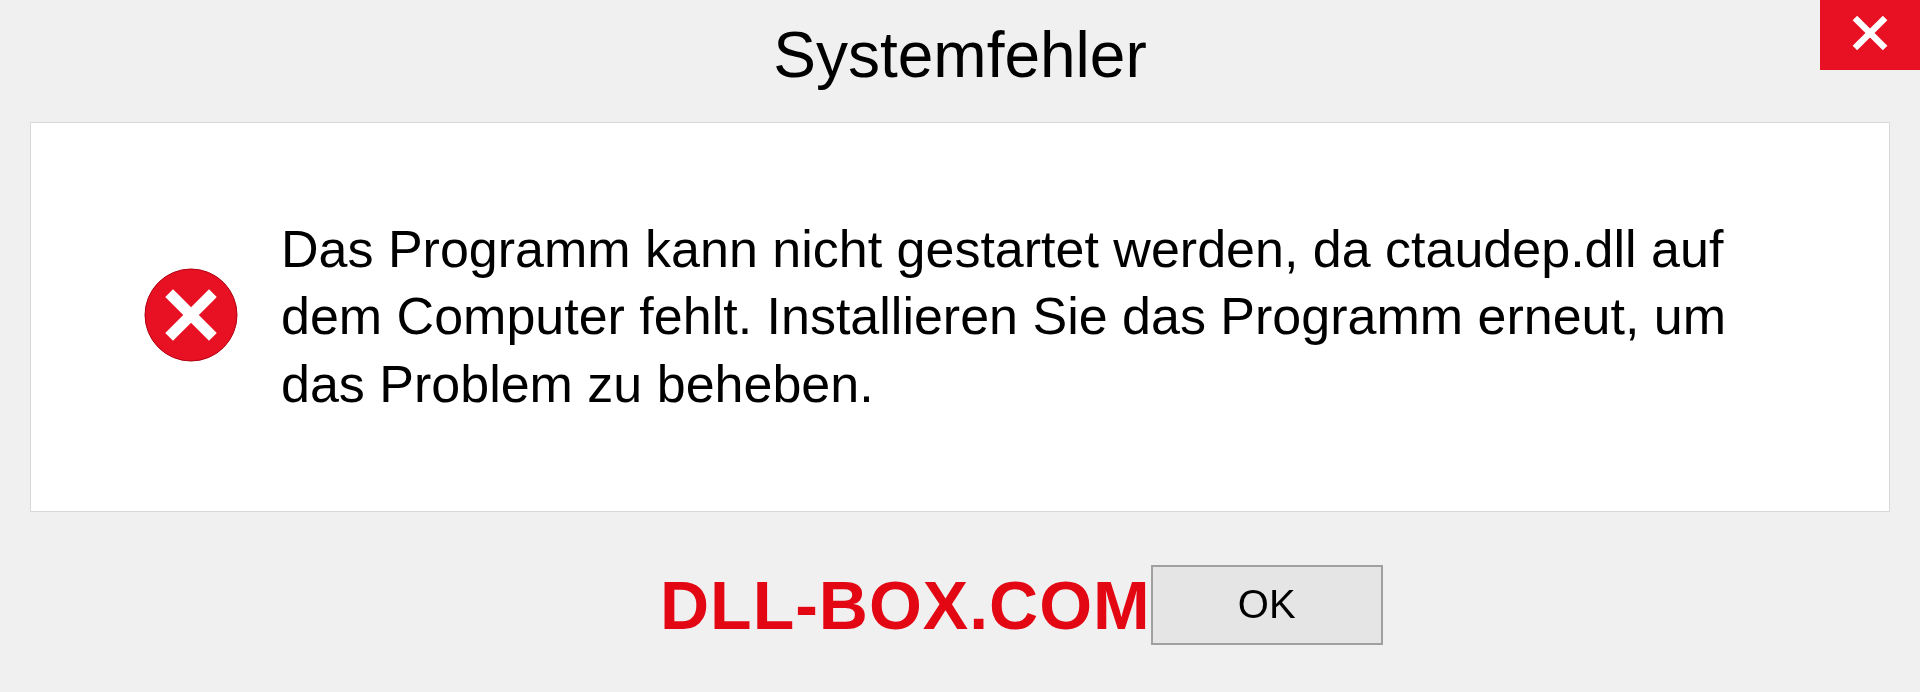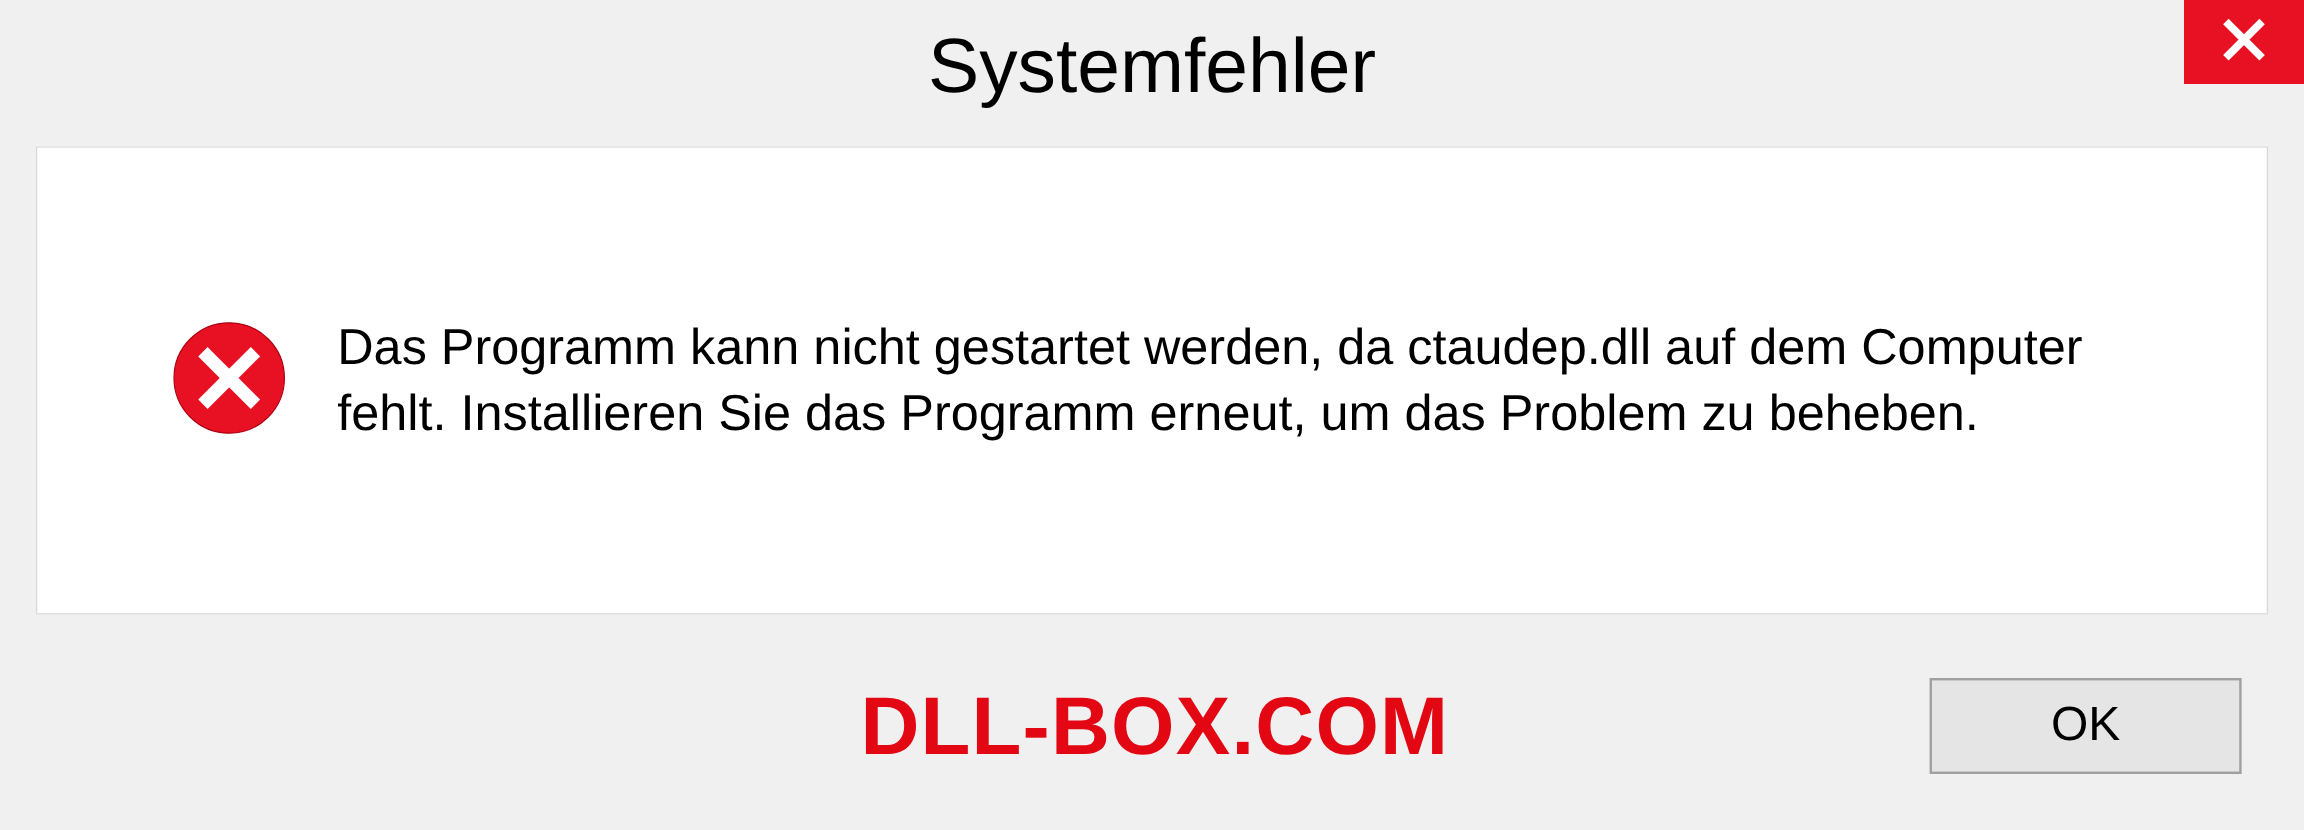--- a/index.html
+++ b/index.html
@@ -58,50 +58,48 @@
       flex: 0 0 auto;
       margin-right: 40px;
     }
 
     .error-icon-wrap svg {
       width: 100px;
       height: 100px;
     }
 
     .error-message {
-      font-size: 42px;
+      font-size: 52px;
       line-height: 1.3;
       color: #000;
       font-weight: 400;
     }
 
     .footer-area {
       position: absolute;
       bottom: 0;
       left: 0;
       right: 0;
       height: 175px;
       display: flex;
       align-items: center;
-      justify-content: space-between;
-      padding: 0 52px;
-      margin-left: 25px;
+      padding: 0 20px;
     }
 
     .watermark {
       font-size: 68px;
       font-weight: 800;
       color: #e30613;
       letter-spacing: 1px;
       font-family: Arial, sans-serif;
       margin-left: 640px;
     }
 
     .ok-button {
-      width: 260px;
+      width: 232px;
       height: 80px;
       background: #e5e5e5;
       border: 2px solid #a0a0a0;
       font-size: 40px;
       font-family: "Segoe UI", Arial, sans-serif;
       color: #000;
       cursor: pointer;
       display: flex;
       align-items: center;
       justify-content: center;

